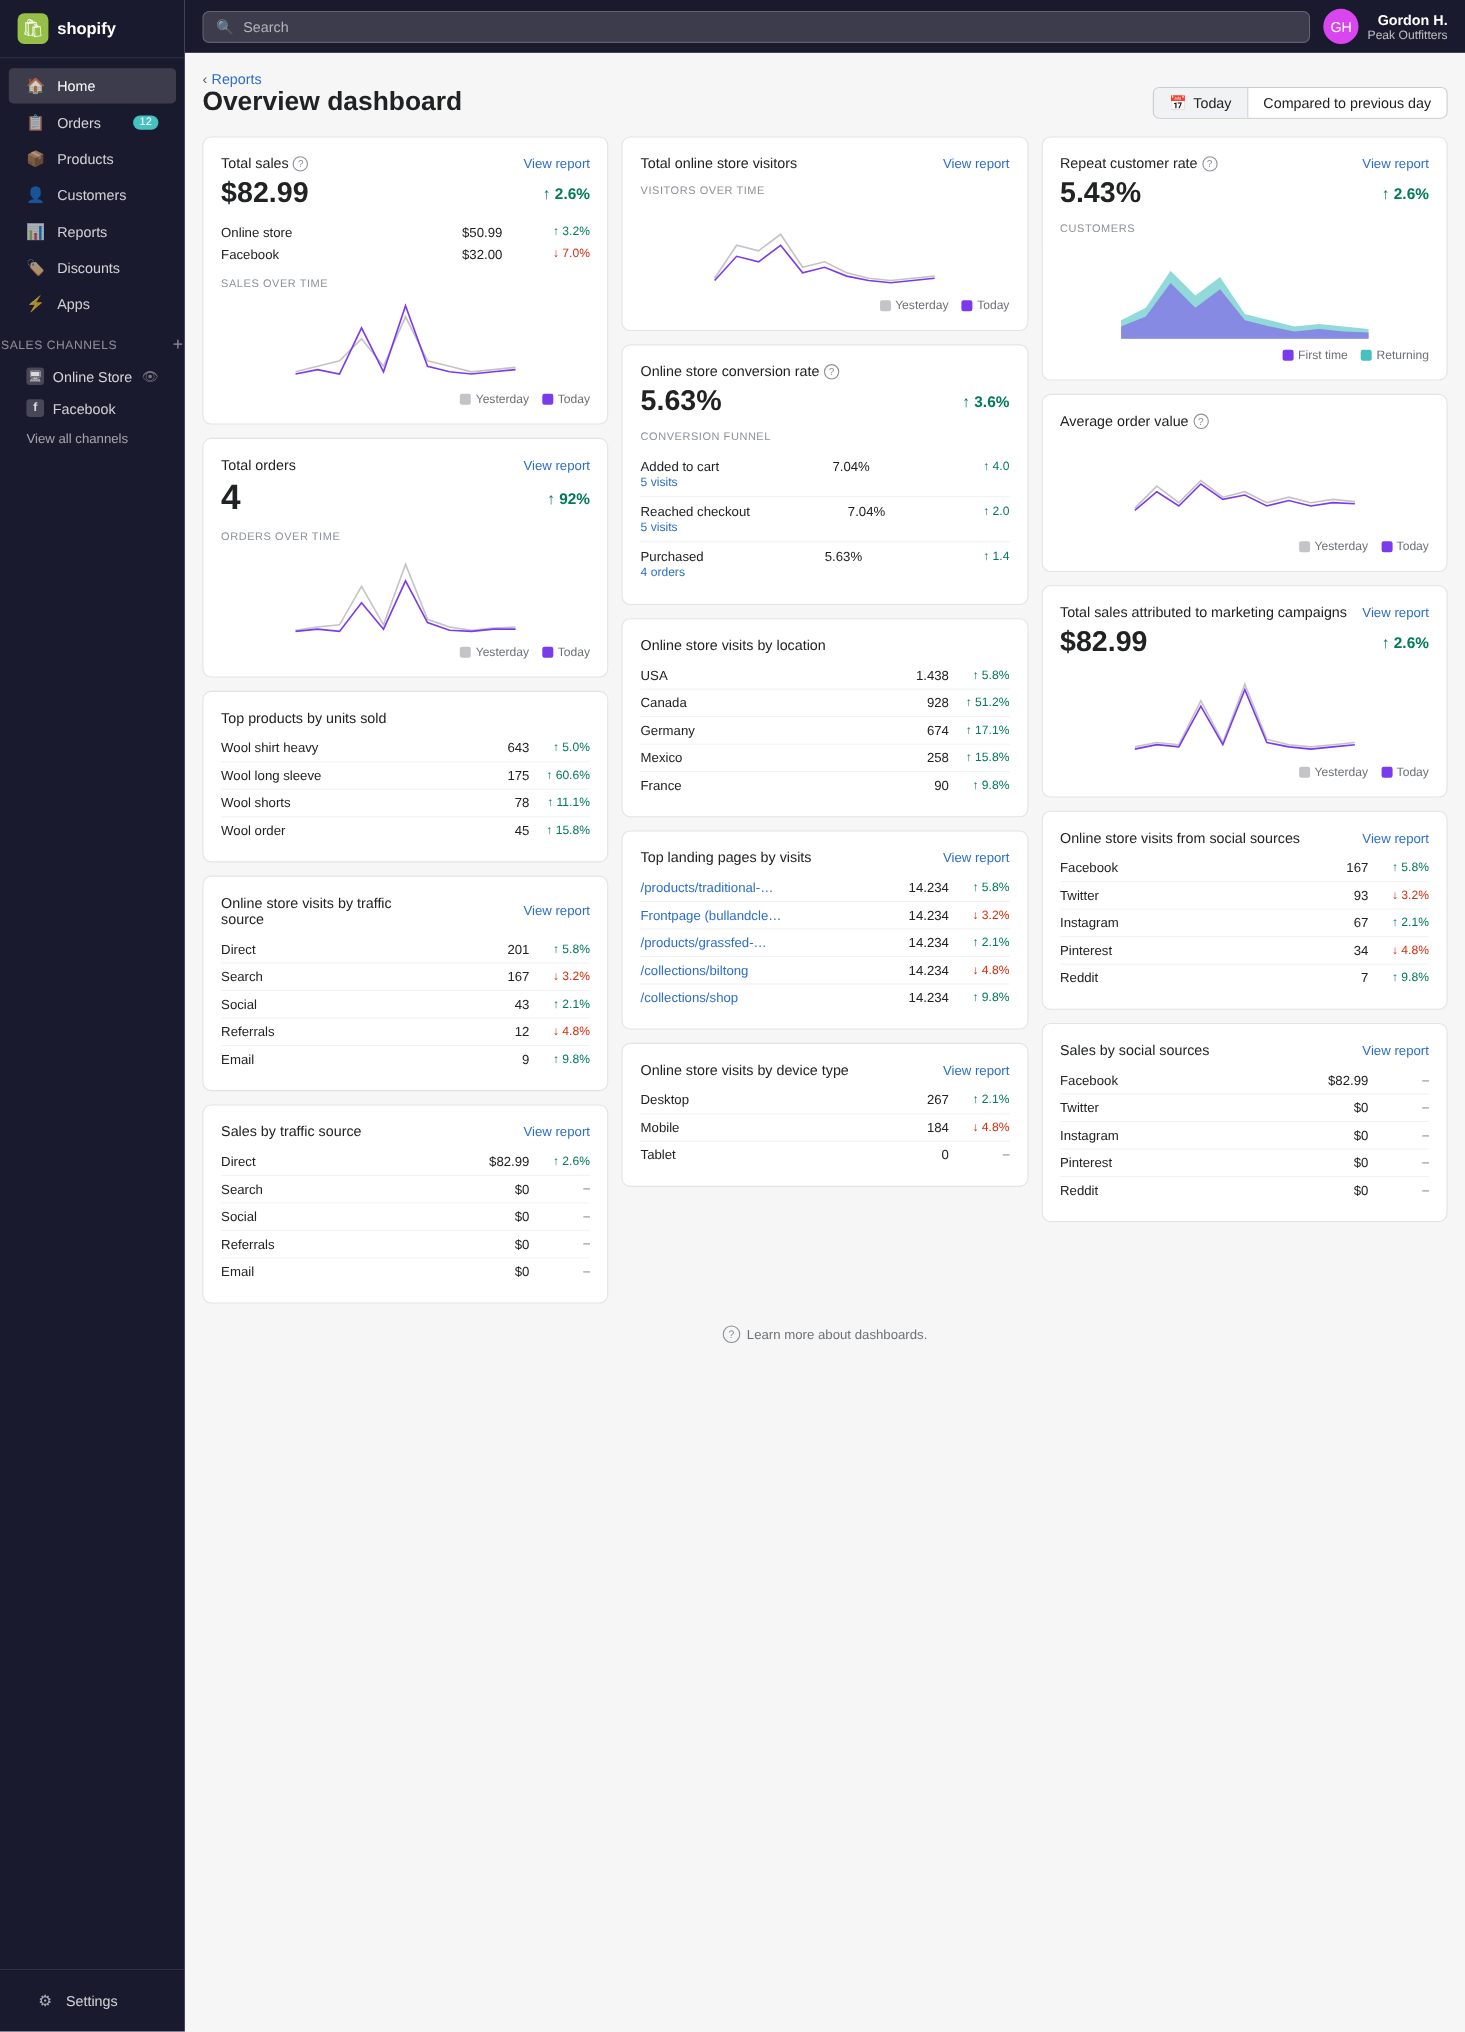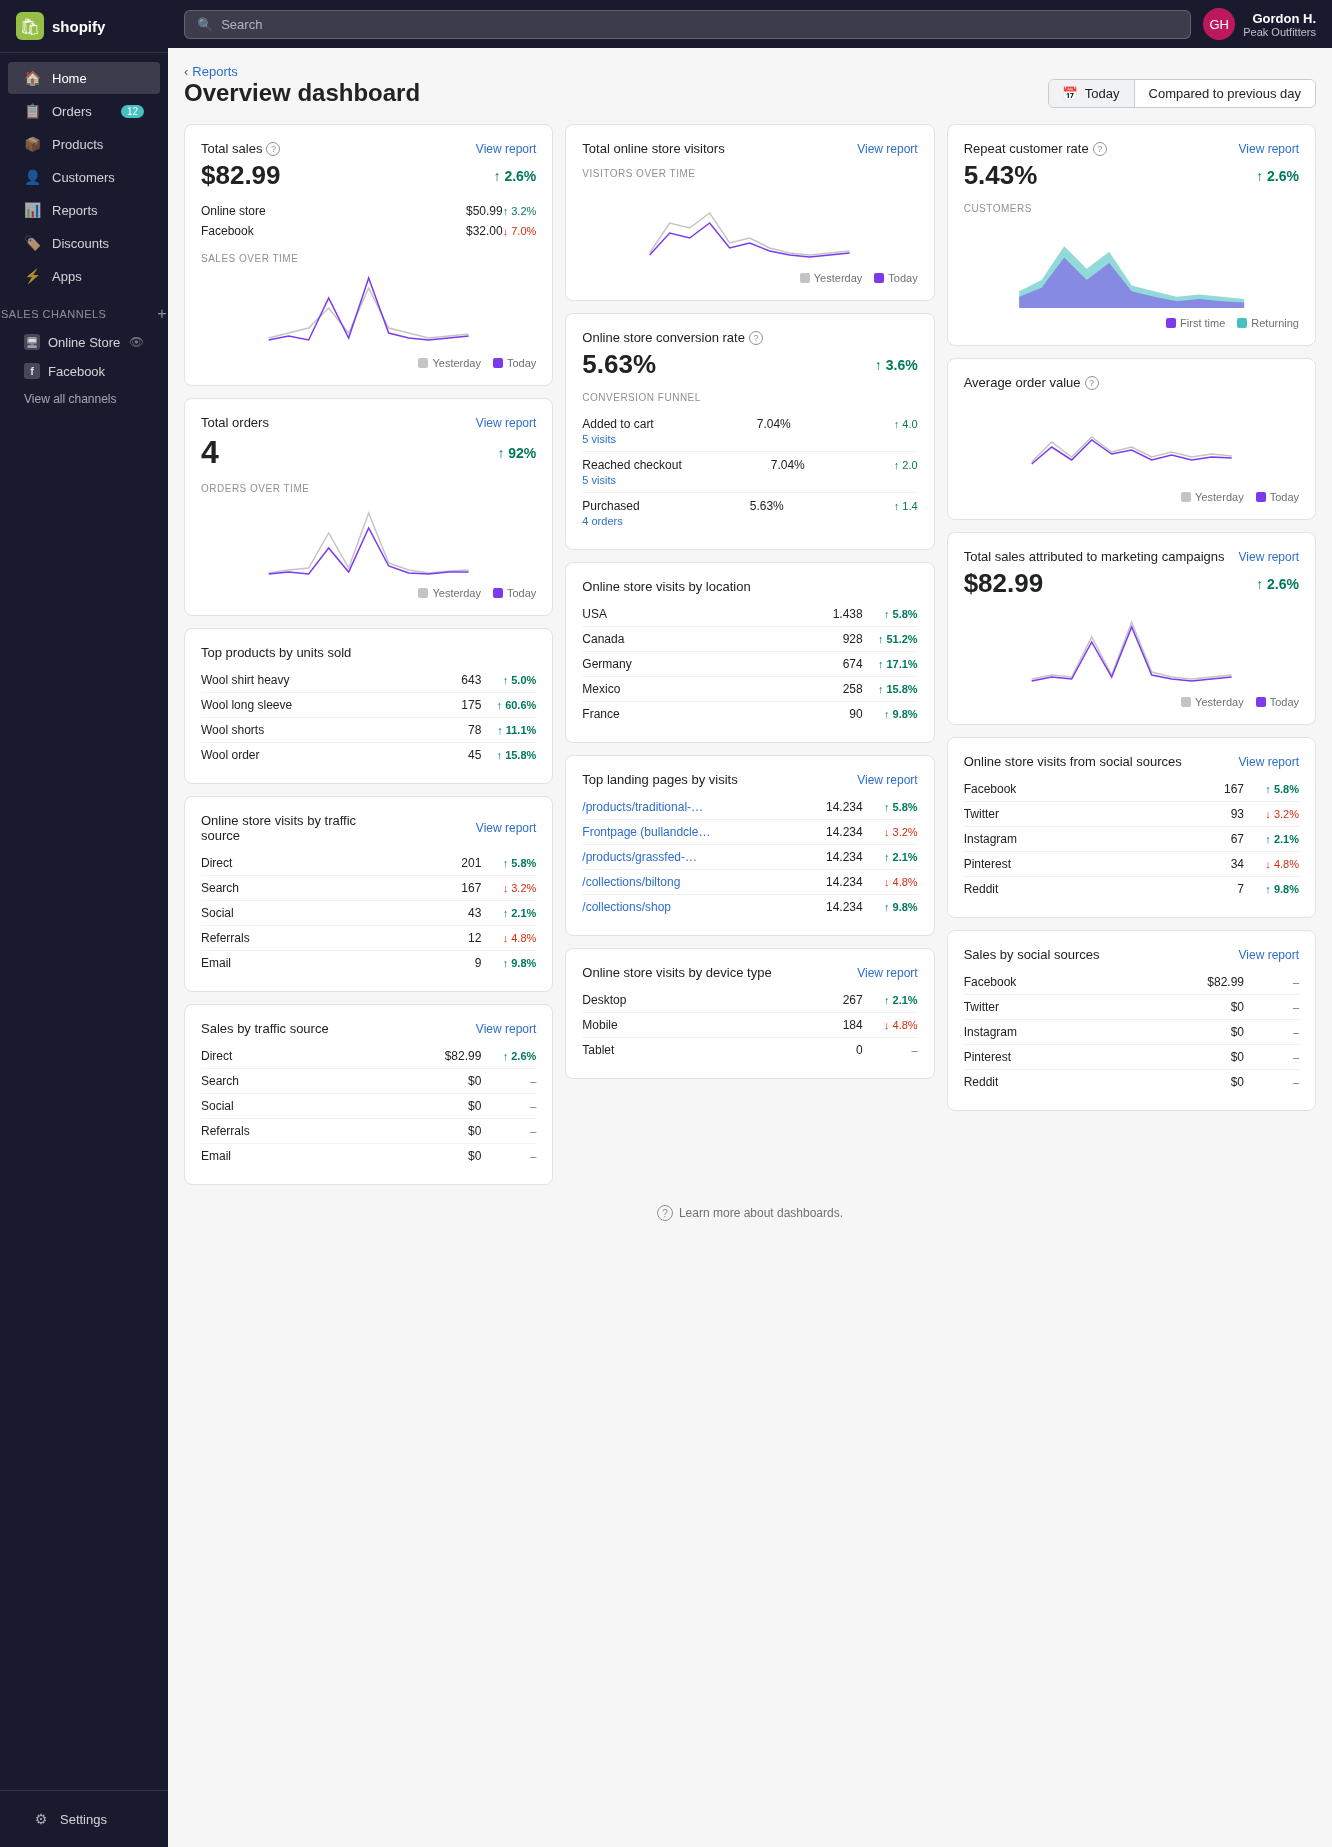--- a/index.html
+++ b/index.html
@@ -28,21 +28,21 @@
     .channel-eye { margin-left: auto; opacity: 0.5; font-size: 12px; }
     .view-all-link { padding: 6px 24px; color: rgba(255,255,255,0.6); font-size: 12px; cursor: pointer; }
     .sidebar-settings { padding: 12px 16px; border-top: 1px solid rgba(255,255,255,0.1); }
     .sidebar-settings .sidebar-item { margin: 0; }
     
     
     .search-box { flex: 1; background: rgba(255,255,255,0.15); border: 1px solid rgba(255,255,255,0.2); border-radius: 6px; padding: 6px 12px; color: #fff; font-size: 13px; display: flex; align-items: center; gap: 8px; }
     .search-box input { background: transparent; border: none; outline: none; color: #fff; font-size: 13px; flex: 1; }
     .search-box input::placeholder { color: rgba(255,255,255,0.6); }
     .user-info { display: flex; align-items: center; gap: 8px; cursor: pointer; }
-    .user-avatar { width: 32px; height: 32px; border-radius: 50%; background: #be185d; display: flex; align-items: center; justify-content: center; font-size: 13px; color: #fff; overflow: hidden; }
+    .user-avatar { width: 32px; height: 32px; border-radius: 50%; background: #d946ef; display: flex; align-items: center; justify-content: center; font-size: 13px; color: #fff; overflow: hidden; }
     .user-text { color: #fff; text-align: right; }
     .user-name { font-size: 13px; font-weight: 600; }
     .user-store { font-size: 11px; opacity: 0.7; }
     .breadcrumb { color: #5c5f62; font-size: 13px; display: flex; align-items: center; gap: 4px; }
     .breadcrumb-link { color: #2c6ecb; cursor: pointer; }
     .page-title { font-size: 24px; font-weight: 600; color: #202223; }
     .date-buttons { display: flex; gap: 0; border: 1px solid #c9cccf; border-radius: 6px; overflow: hidden; }
     .date-btn { padding: 6px 14px; background: #fff; border: none; cursor: pointer; font-size: 13px; color: #202223; display: flex; align-items: center; gap: 6px; }
     .date-btn.active { background: #f1f2f3; }
     .date-btn:not(:last-child) { border-right: 1px solid #c9cccf; }
@@ -59,40 +59,40 @@
     .card-title { font-size: 13px; color: #202223; display: flex; align-items: center; gap: 4px; }
     .card-link { color: #2c6ecb; font-size: 12px; cursor: pointer; text-decoration: none; }
     .metric-value { font-size: 26px; font-weight: 600; color: #202223; }
     .metric-change { font-size: 14px; font-weight: 600; }
     .metric-change.up { color: #007a5a; }
     .metric-change.down { color: #d72c0d; }
     .metric-row { display: flex; align-items: center; justify-content: space-between; }
     .sub-metrics { margin-top: 10px; }
     .sub-metric { display: flex; align-items: center; justify-content: space-between; padding: 3px 0; font-size: 12px; color: #6d7175; }
     .sub-metric-value { color: #202223; }
-    .sub-metric-change { font-size: 11px; }
+    .sub-metric-change { font-size: 11px; margin-left: 46px; }
     .sub-metric-change.up { color: #007a5a; }
     .sub-metric-change.down { color: #d72c0d; }
     
     
     .chart-label { font-size: 10px; color: #8c9196; text-transform: uppercase; letter-spacing: 0.5px; margin-top: 12px; margin-bottom: 4px; }
     .chart-area { width: 100%; height: 80px; position: relative; }
     .chart-legend { display: flex; gap: 12px; margin-top: 6px; justify-content: flex-end; }
     .legend-item { display: flex; align-items: center; gap: 4px; font-size: 11px; color: #6d7175; }
     .legend-dot { width: 10px; height: 10px; border-radius: 2px; }
     
     
     .data-table { margin-top: 8px; }
     .data-row { display: flex; align-items: center; justify-content: space-between; padding: 5px 0; font-size: 12px; border-bottom: 1px solid #f1f2f3; }
     .data-row:last-child { border-bottom: none; }
     .data-label { color: #202223; flex: 1; }
     .data-label.link { color: #2c6ecb; cursor: pointer; }
     .data-value { color: #202223; width: 60px; text-align: right; }
     .data-change { width: 55px; text-align: right; font-size: 11px; }
-    .data-change.up { color: #007a5a; font-weight: bold; }
+    .data-change.up { color: #007a5a; }
     .data-change.down { color: #d72c0d; }
     .data-change.neutral { color: #6d7175; }
     
     
     .funnel-section { margin-top: 8px; }
     .funnel-row { padding: 6px 0; border-bottom: 1px solid #f1f2f3; }
     .funnel-row:last-child { border-bottom: none; }
     .funnel-top { display: flex; align-items: center; justify-content: space-between; }
     .funnel-label { font-size: 12px; color: #202223; }
     .funnel-value { font-size: 12px; color: #202223; }

